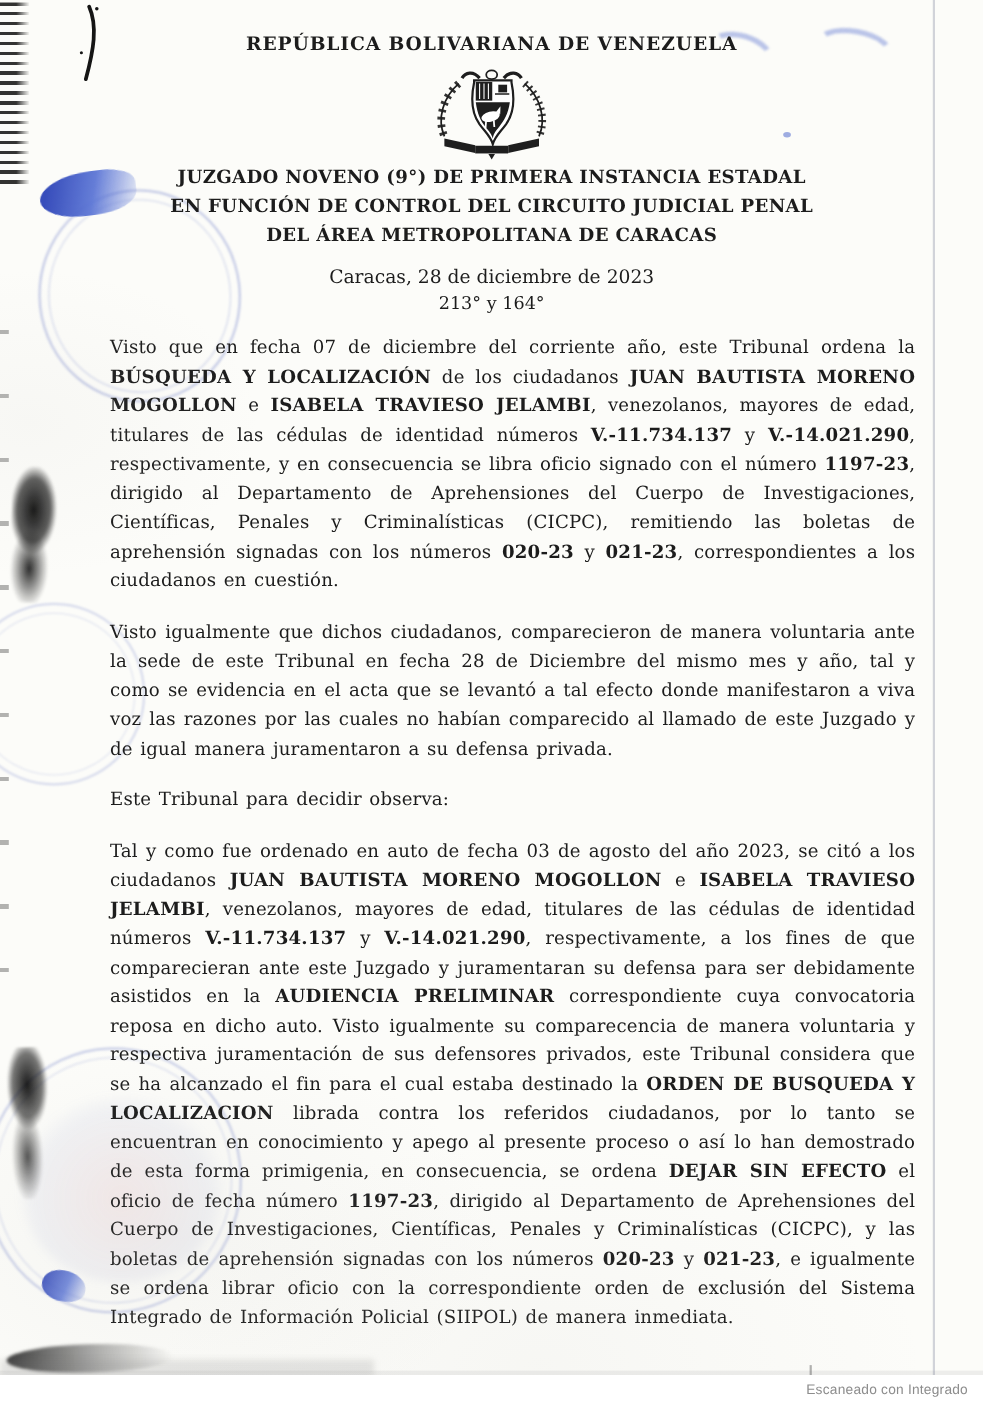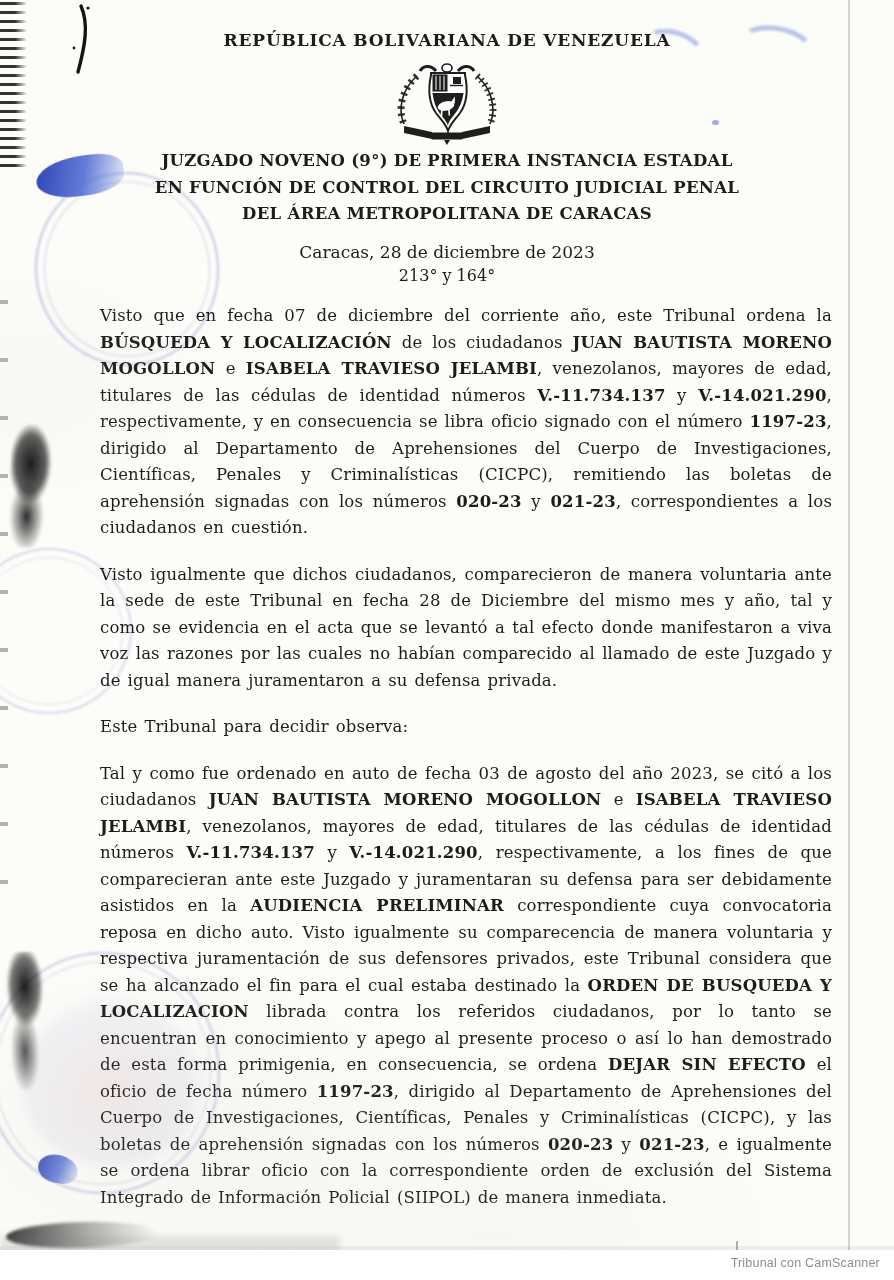--- a/index.html
+++ b/index.html
@@ -197,15 +197,15 @@
   <div class="years-line">213° y 164°</div>
 
   <div class="doc-body">
     <p>Visto que en fecha 07 de diciembre del corriente año, este Tribunal ordena la <strong>BÚSQUEDA Y LOCALIZACIÓN</strong> de los ciudadanos <strong>JUAN BAUTISTA MORENO MOGOLLON</strong> e <strong>ISABELA TRAVIESO JELAMBI</strong>, venezolanos, mayores de edad, titulares de las cédulas de identidad números <strong>V.-11.734.137</strong> y <strong>V.-14.021.290</strong>, respectivamente, y en consecuencia se libra oficio signado con el número <strong>1197-23</strong>, dirigido al Departamento de Aprehensiones del Cuerpo de Investigaciones, Científicas, Penales y Criminalísticas (CICPC), remitiendo las boletas de aprehensión signadas con los números <strong>020-23</strong> y <strong>021-23</strong>, correspondientes a los ciudadanos en cuestión.</p>
     <p>Visto igualmente que dichos ciudadanos, comparecieron de manera voluntaria ante la sede de este Tribunal en fecha 28 de Diciembre del mismo mes y año, tal y como se evidencia en el acta que se levantó a tal efecto donde manifestaron a viva voz las razones por las cuales no habían comparecido al llamado de este Juzgado y de igual manera juramentaron a su defensa privada.</p>
     <p>Este Tribunal para decidir observa:</p>
     <p>Tal y como fue ordenado en auto de fecha 03 de agosto del año 2023, se citó a los ciudadanos <strong>JUAN BAUTISTA MORENO MOGOLLON</strong> e <strong>ISABELA TRAVIESO JELAMBI</strong>, venezolanos, mayores de edad, titulares de las cédulas de identidad números <strong>V.-11.734.137</strong> y <strong>V.-14.021.290</strong>, respectivamente, a los fines de que comparecieran ante este Juzgado y juramentaran su defensa para ser debidamente asistidos en la <strong>AUDIENCIA PRELIMINAR</strong> correspondiente cuya convocatoria reposa en dicho auto. Visto igualmente su comparecencia de manera voluntaria y respectiva juramentación de sus defensores privados, este Tribunal considera que se ha alcanzado el fin para el cual estaba destinado la <strong>ORDEN DE BUSQUEDA Y LOCALIZACION</strong> librada contra los referidos ciudadanos, por lo tanto se encuentran en conocimiento y apego al presente proceso o así lo han demostrado de esta forma primigenia, en consecuencia, se ordena <strong>DEJAR SIN EFECTO</strong> el oficio de fecha número <strong>1197-23</strong>, dirigido al Departamento de Aprehensiones del Cuerpo de Investigaciones, Científicas, Penales y Criminalísticas (CICPC), y las boletas de aprehensión signadas con los números <strong>020-23</strong> y <strong>021-23</strong>, e igualmente se ordena librar oficio con la correspondiente orden de exclusión del Sistema Integrado de Información Policial (SIIPOL)  de manera inmediata.</p>
   </div>
 
   <div class="scan-strip"></div>
-  <div class="scanner-credit">Tribunal con CamScanner</div>
+  <div class="scanner-credit">Escaneado con Integrado</div>
 
 </div>
 
 </body></html>

